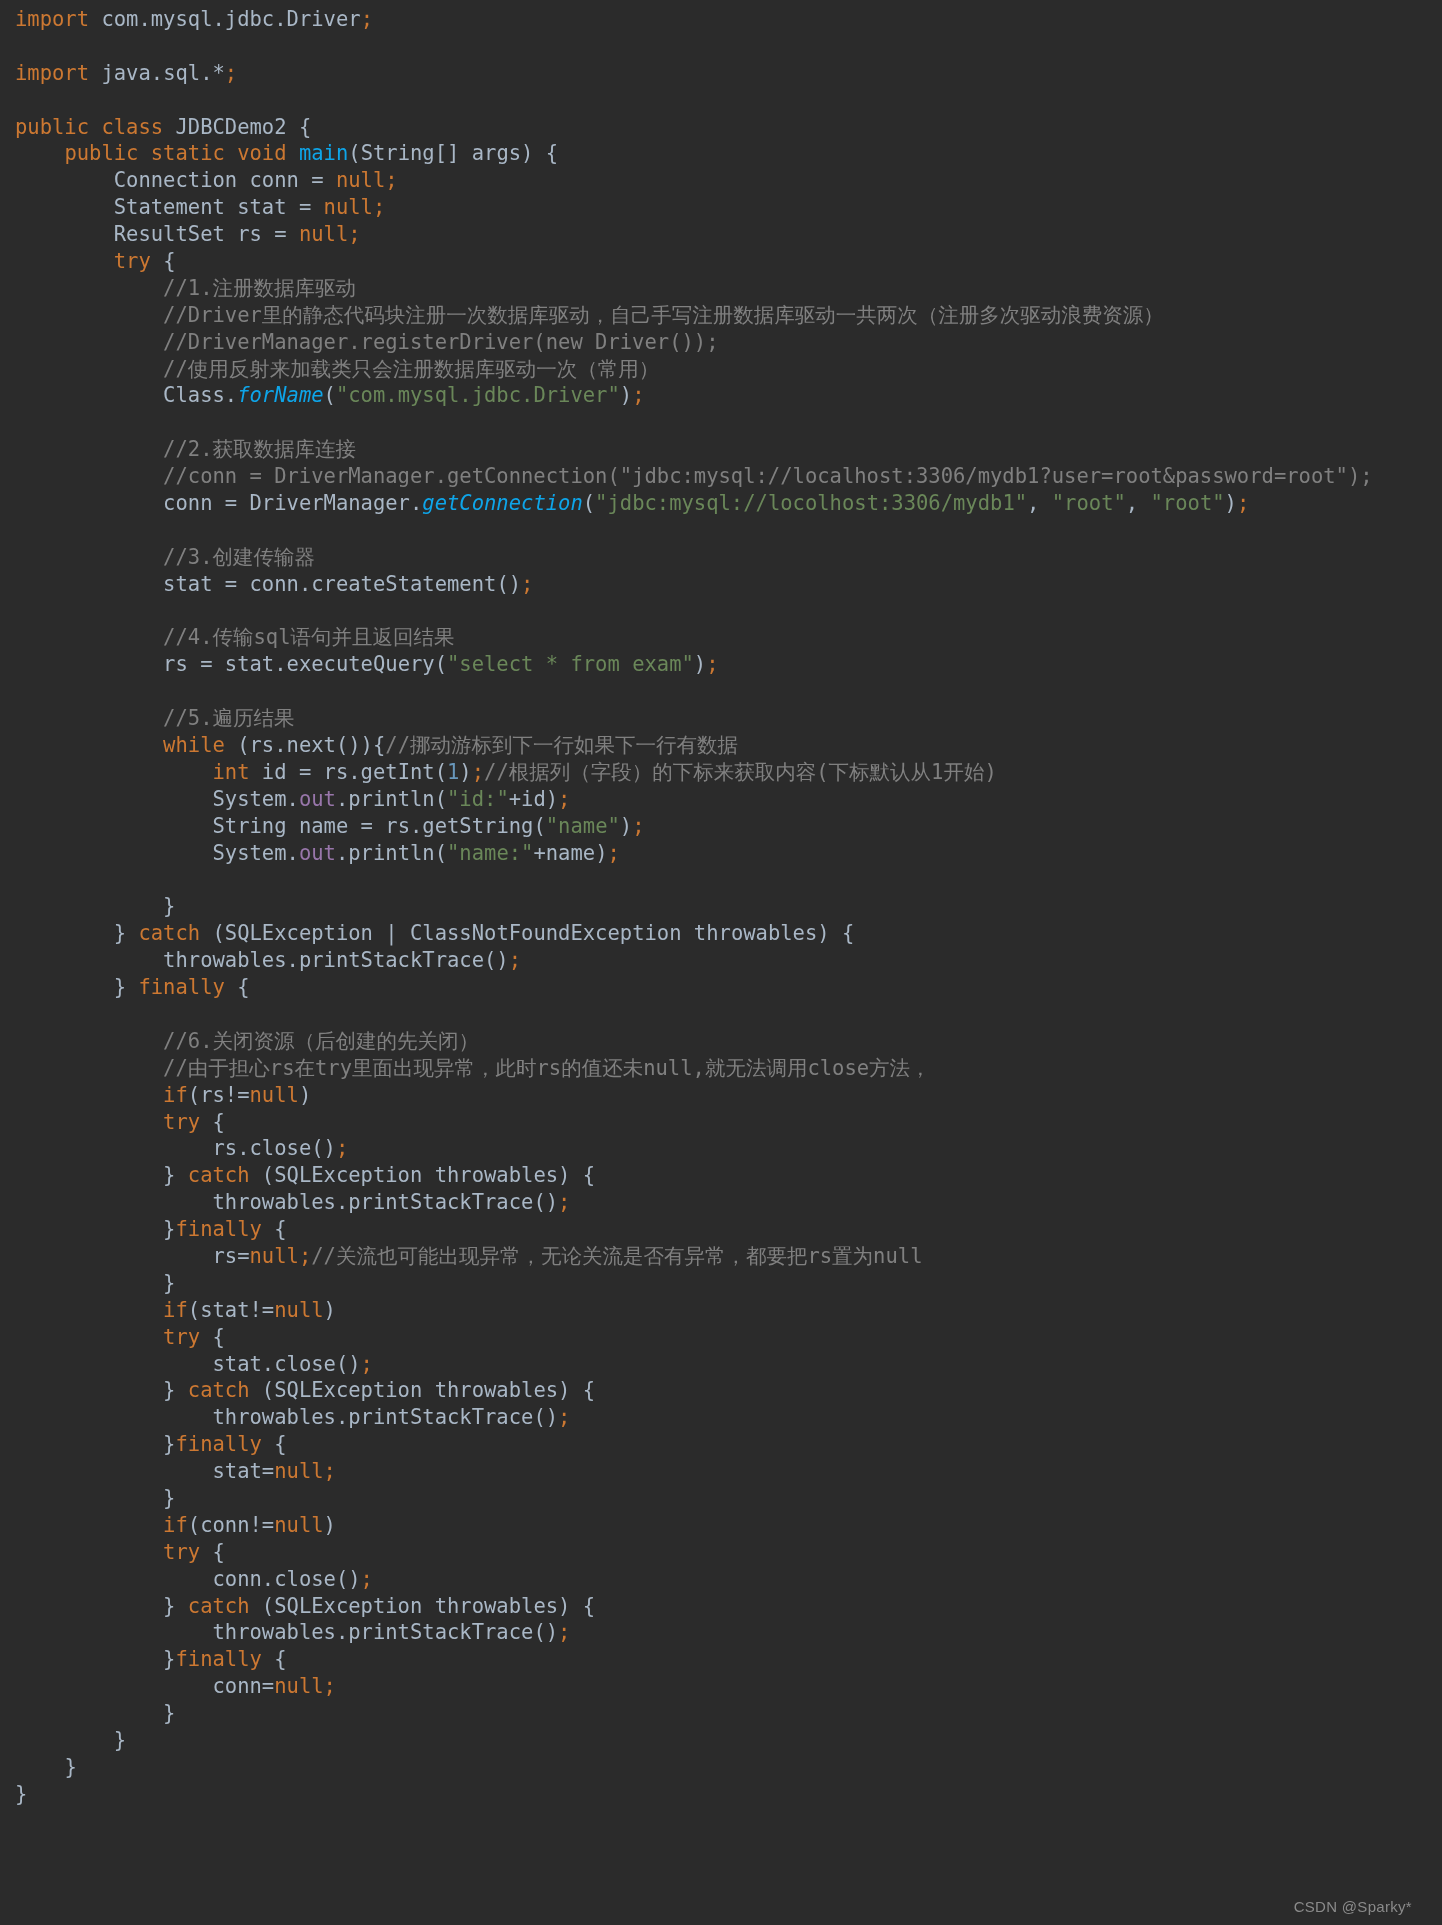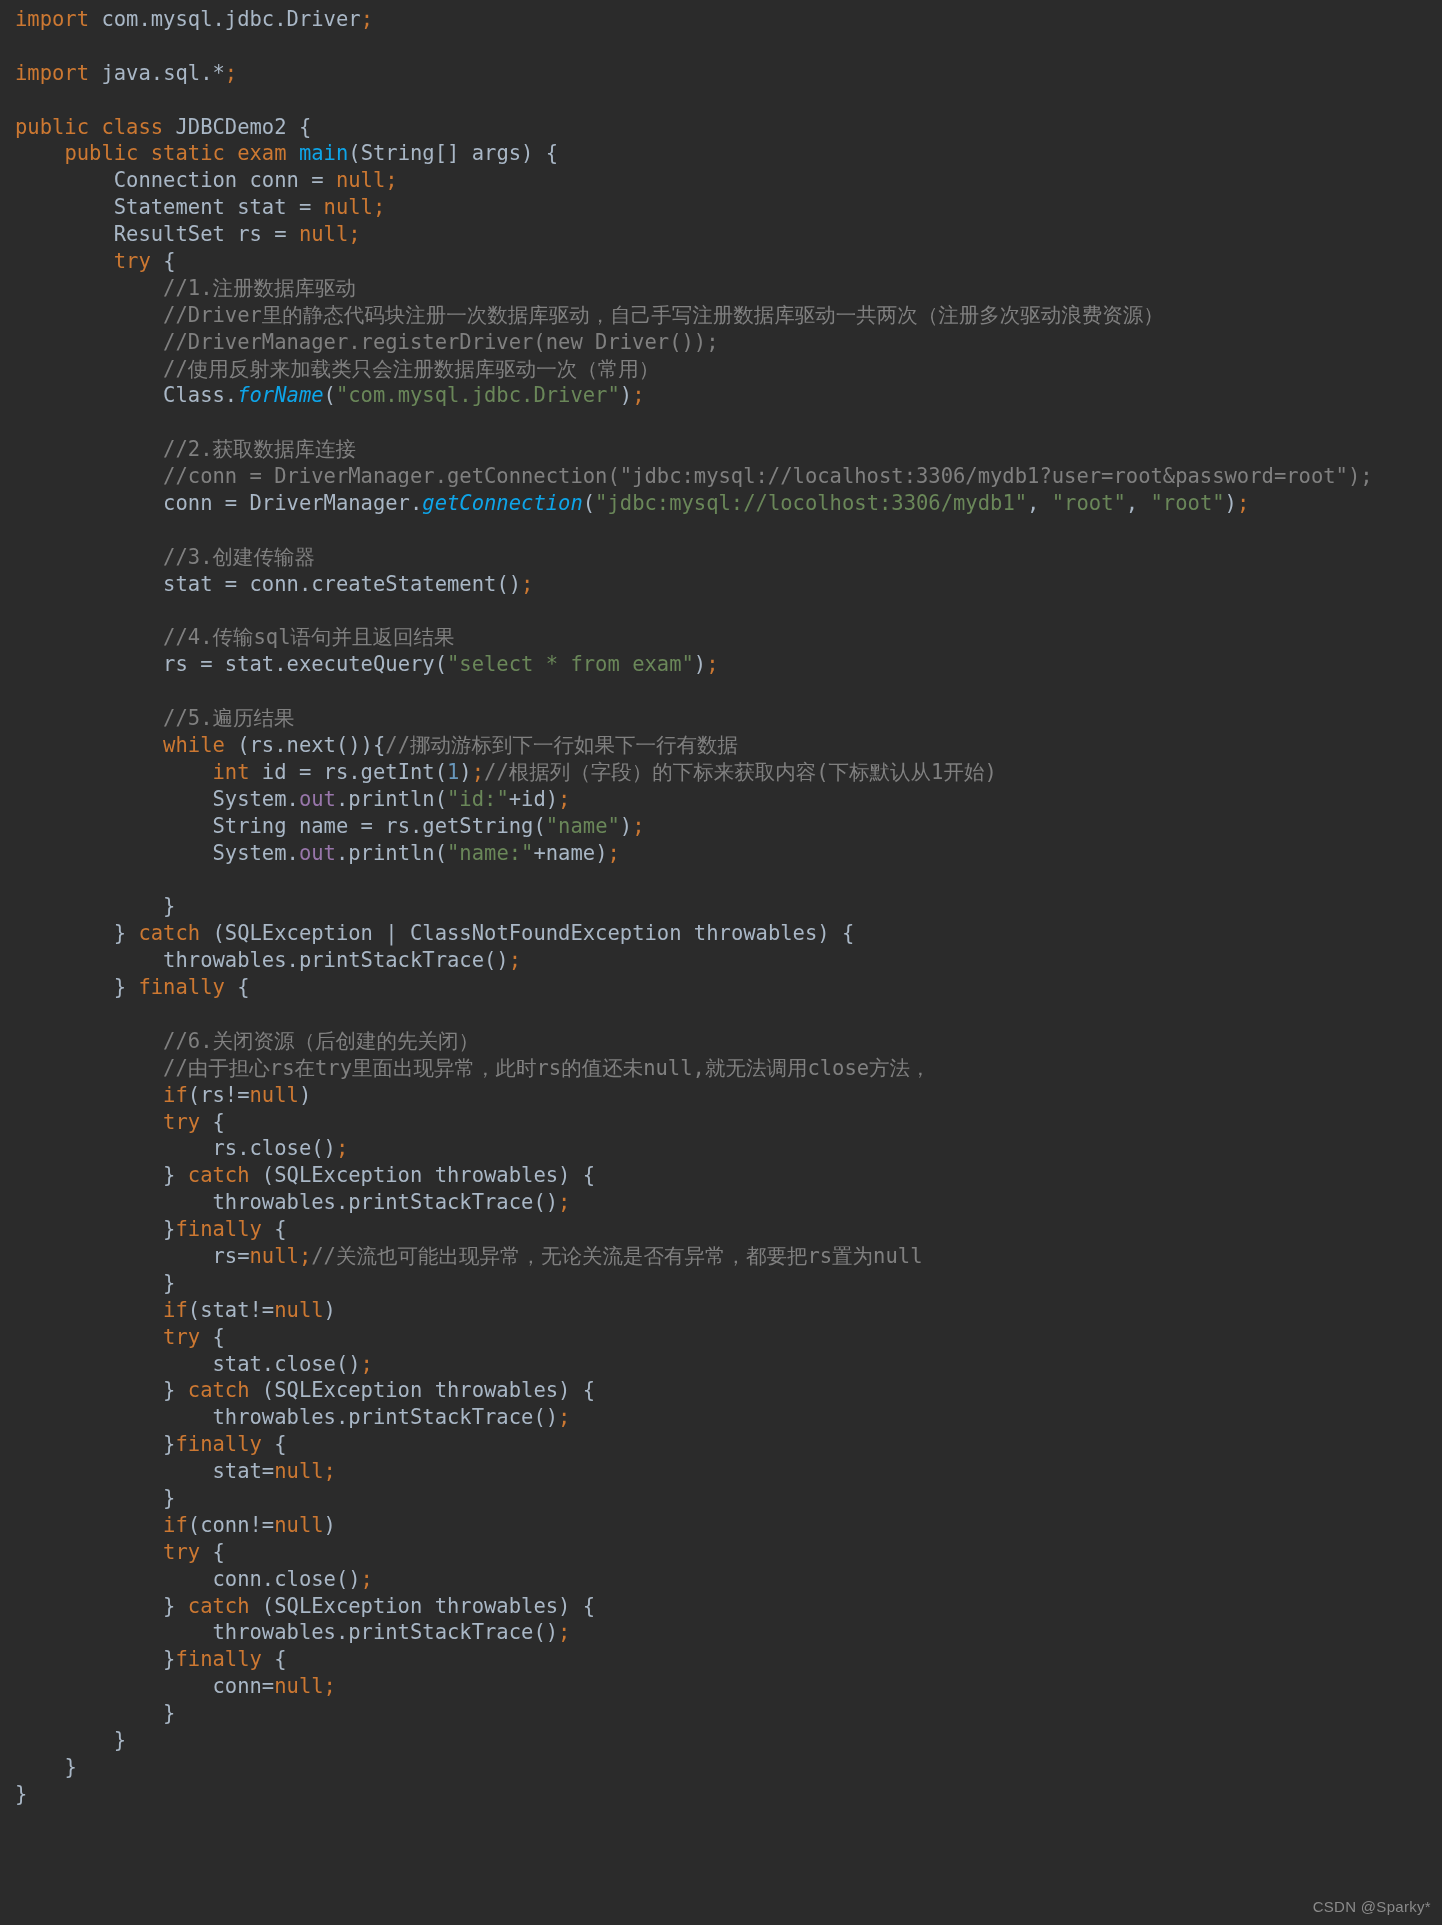--- a/index.html
+++ b/index.html
@@ -40,40 +40,40 @@
   .cmt      { color: #808080; }        
   .num      { color: #6897bb; }        
   .mth      { color: #0ea5e9; text-align: right; }        
   .statmth  { color: #0ea5e9; font-style: italic; margin-top: 38px; }  
   .statfld  { color: #9876aa; }
   .op       { color: #a9b7c6; }
   .semi     { color: #cc7832; }        
 
   #watermark {
     position: absolute;
-    right: 11px;
+    right: 30px;
     bottom: 10px;
     font-family: "Liberation Sans", sans-serif;
     font-size: 15px;
     color: #8a8a8a;
     letter-spacing: 0.3px;
     user-select: none;
   }
 </style>
 </head>
 <body>
 
 <div id="code-editor">
   <div id="code-body">
       <div class="code-line"><span class="kw">import</span> <span class="plain">com</span><span class="op">.</span><span class="plain">mysql</span><span class="op">.</span><span class="plain">jdbc</span><span class="op">.</span><span class="plain">Driver</span><span class="semi">;</span></div>
       <div class="code-line">&nbsp;</div>
       <div class="code-line"><span class="kw">import</span> <span class="plain">java</span><span class="op">.</span><span class="plain">sql</span><span class="op">.</span><span class="op">*</span><span class="semi">;</span></div>
       <div class="code-line">&nbsp;</div>
       <div class="code-line"><span class="kw">public</span> <span class="kw">class</span> <span class="plain">JDBCDemo2</span> <span class="op">{</span></div>
-      <div class="code-line">    <span class="kw">public</span> <span class="kw">static</span> <span class="kw">exam</span> <span class="mth">main</span><span class="op">(</span><span class="plain">String</span><span class="op">[</span><span class="op">]</span> <span class="plain">args</span><span class="op">)</span> <span class="op">{</span></div>
+      <div class="code-line">    <span class="kw">public</span> <span class="kw">static</span> <span class="kw">void</span> <span class="mth">main</span><span class="op">(</span><span class="plain">String</span><span class="op">[</span><span class="op">]</span> <span class="plain">args</span><span class="op">)</span> <span class="op">{</span></div>
       <div class="code-line">        <span class="plain">Connection</span> <span class="plain">conn</span> <span class="op">=</span> <span class="kw">null</span><span class="semi">;</span></div>
       <div class="code-line">        <span class="plain">Statement</span> <span class="plain">stat</span> <span class="op">=</span> <span class="kw">null</span><span class="semi">;</span></div>
       <div class="code-line">        <span class="plain">ResultSet</span> <span class="plain">rs</span> <span class="op">=</span> <span class="kw">null</span><span class="semi">;</span></div>
       <div class="code-line">        <span class="kw">try</span> <span class="op">{</span></div>
       <div class="code-line">            <span class="cmt">//1.注册数据库驱动</span></div>
       <div class="code-line">            <span class="cmt">//Driver里的静态代码块注册一次数据库驱动，自己手写注册数据库驱动一共两次（注册多次驱动浪费资源）</span></div>
       <div class="code-line">            <span class="cmt">//DriverManager.registerDriver(new Driver());</span></div>
       <div class="code-line">            <span class="cmt">//使用反射来加载类只会注册数据库驱动一次（常用）</span></div>
       <div class="code-line">            <span class="plain">Class</span><span class="op">.</span><span class="statmth">forName</span><span class="op">(</span><span class="str">"com.mysql.jdbc.Driver"</span><span class="op">)</span><span class="semi">;</span></div>
       <div class="code-line">&nbsp;</div>

